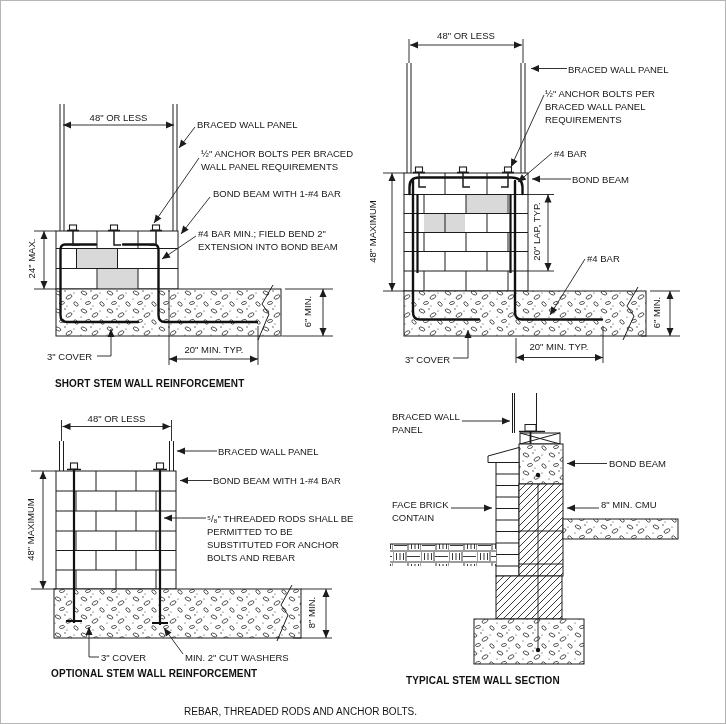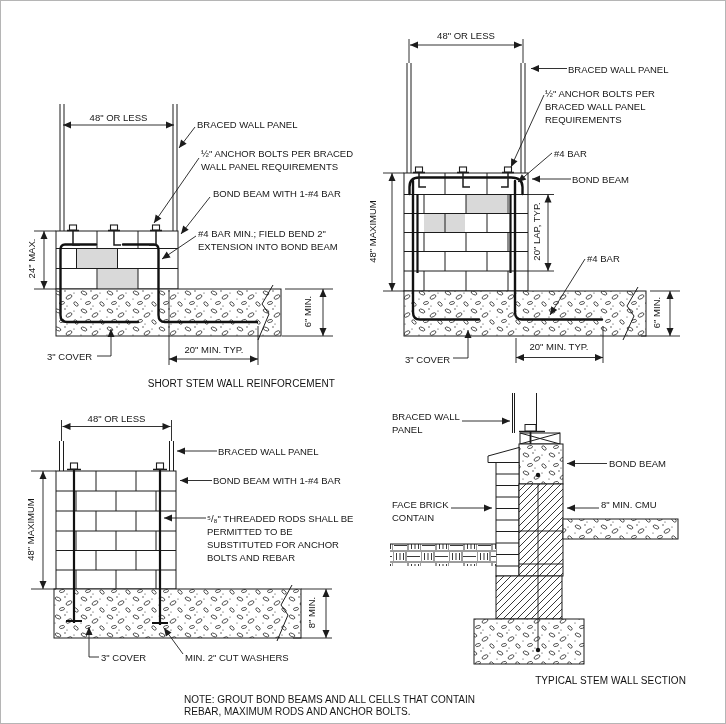--- a/index.html
+++ b/index.html
@@ -2,21 +2,21 @@
 <html><head>
 <meta charset="utf-8">
 <style>
   *{box-sizing:border-box;margin:0;padding:0}
   html,body{width:726px;height:724px;background:#fff;font-family:"Liberation Sans",sans-serif}
   #canvas{position:relative;width:726px;height:724px;background:#fff;border:1px solid #b5b5b5;overflow:hidden}
   svg.draw{position:absolute;left:0;top:0}
   .lbl{position:absolute;font-size:9.5px;line-height:13px;color:#161616}
   .dim{text-align:center}
   .rot{width:80px;height:13px;text-align:center;white-space:nowrap;transform:rotate(-90deg)}
-  .title{font-weight:normal;font-size:10px;letter-spacing:.1px;text-align:right;color:#111}
+  .title{font-weight:bold;font-size:10px;letter-spacing:.1px;text-align:left;color:#111}
   .note{font-size:10px;line-height:12.5px;color:#161616}
 </style>
 </head>
 <body>
 
 <div id="canvas">
 
 <svg class="draw" width="726" height="724" viewBox="0 0 726 724">
   <defs>
     <marker id="ah" markerUnits="userSpaceOnUse" markerWidth="9" markerHeight="8" refX="8.5" refY="4" orient="auto-start-reverse">
@@ -220,23 +220,23 @@
 <div class="lbl dim" style="left:503px;top:339px;width:110px">20" MIN. TYP.</div>
 
 <div class="lbl dim" style="left:60px;top:411px;width:111px">48" OR LESS</div>
 <div class="lbl" style="left:217px;top:444px;width:120px">BRACED WALL PANEL</div>
 <div class="lbl" style="left:212px;top:473px;width:145px">BOND BEAM WITH 1-#4 BAR</div>
 <div class="lbl" style="left:206px;top:511px;width:150px">⁵/₈" THREADED RODS SHALL BE PERMITTED TO BE SUBSTITUTED FOR ANCHOR BOLTS AND REBAR</div>
 <div class="lbl rot" style="left:-11px;top:522px">48" MAXIMUM</div>
 <div class="lbl rot" style="left:270px;top:605px">8" MIN.</div>
 <div class="lbl" style="left:100px;top:650px">3" COVER</div>
 <div class="lbl" style="left:184px;top:650px;width:130px">MIN. 2" CUT WASHERS</div>
+<div class="lbl title" style="left:50px;top:666px;width:280px">OPTIONAL STEM WALL REINFORCEMENT</div>
 
 <div class="lbl" style="left:391px;top:409px;width:90px">BRACED WALL PANEL</div>
 <div class="lbl" style="left:608px;top:456px;width:80px">BOND BEAM</div>
 <div class="lbl" style="left:391px;top:497px;width:80px">FACE BRICK CONTAIN</div>
 <div class="lbl" style="left:600px;top:497px;width:90px">8" MIN. CMU</div>
 <div class="lbl title" style="left:405px;top:673px;width:280px">TYPICAL STEM WALL SECTION</div>
 
-<div class="lbl note" style="left:183px;top:693px;width:340px">NOTE: GROUT BOND BEAMS AND ALL CELLS THAT CONTAIN</div>
-<div class="lbl note" style="left:183px;top:705px;width:340px">REBAR, MAXIMUM RODS AND ANCHOR BOLTS.</div>
+<div class="lbl note" style="left:183px;top:705px;width:340px">REBAR, THREADED RODS AND ANCHOR BOLTS.</div>
 
 </div>
 
 </body></html>

